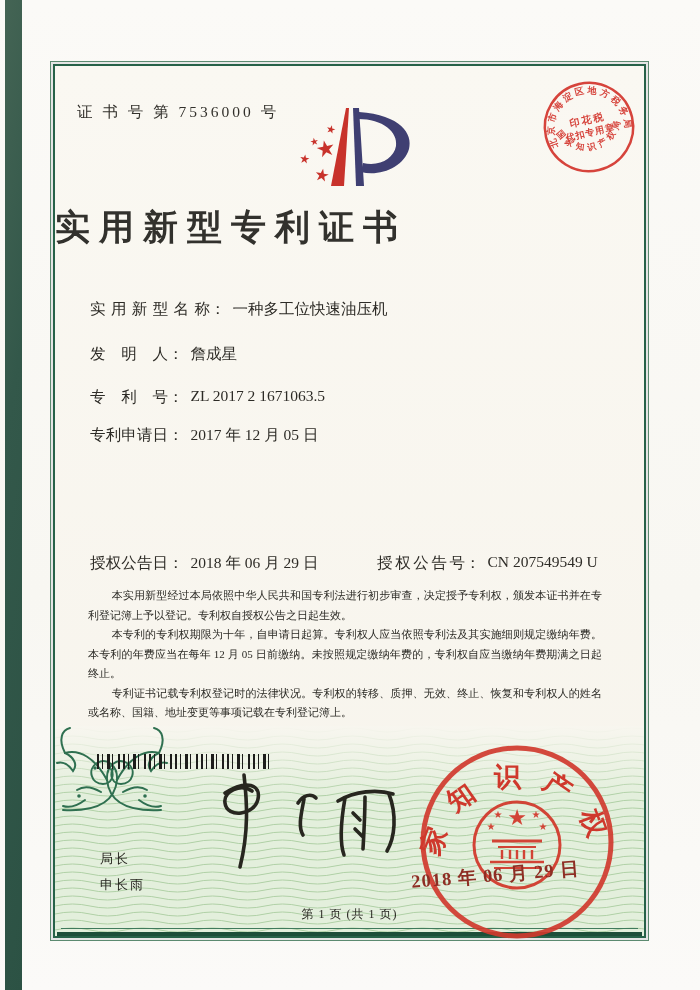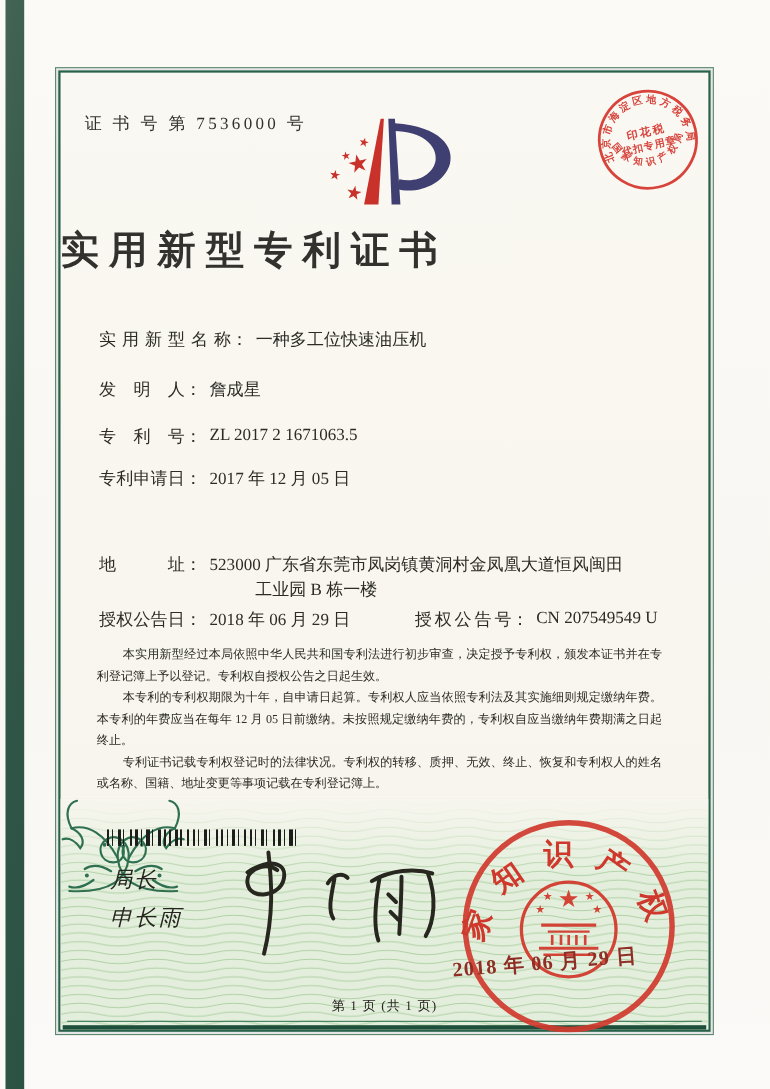--- a/index.html
+++ b/index.html
@@ -33,21 +33,21 @@
   .band svg{position:absolute;inset:0;}
   .band .rule1{position:absolute;left:6px;right:6px;bottom:7px;height:1px;background:#3f7a5c;}
   .band .rule2{position:absolute;left:2px;right:2px;bottom:0;height:4px;background:#1d4f3a;}
   .flourish{position:absolute;bottom:3px;width:112px;height:92px;}
   .flourish.fl{left:2px;}
   .flourish.fr{right:2px;transform:scale(-1,1);}
   .barcode{position:absolute;left:42px;top:688px;width:176px;height:15px;z-index:2;
     background:repeating-linear-gradient(90deg,#1d1d1b 0 2px,transparent 2px 5px,#1d1d1b 5px 6px,
       transparent 6px 10px,#1d1d1b 10px 13px,transparent 13px 15px,#1d1d1b 15px 16px,transparent 16px 21px,
       #1d1d1b 21px 23px,transparent 23px 26px);}
-  .signer{position:absolute;left:45px;top:720px;z-index:2;font-size:20px;letter-spacing:2px;color:#26251f;font-style:italic;}
+  .signer{position:absolute;left:45px;top:784px;z-index:2;font-size:13px;letter-spacing:2px;color:#26251f;}
   .signer div{margin-bottom:8px;}
   .signature{position:absolute;left:140px;top:703px;width:235px;height:110px;z-index:2;}
   .seal{position:absolute;left:363px;top:677px;width:198px;height:198px;z-index:3;}
   .seal-date{position:absolute;left:356px;top:794px;width:225px;z-index:4;
     font-size:18.5px;font-weight:bold;letter-spacing:1px;color:#8e2e24;
     transform:rotate(-4.5deg);white-space:nowrap;}
   .footer{position:absolute;left:0;bottom:13px;width:100%;text-align:center;
     font-size:12px;color:#26251f;z-index:2;letter-spacing:1px;}
   .taxstamp{position:absolute;left:541px;top:79px;width:96px;height:96px;transform:rotate(-13deg);}
   .content-layer{position:absolute;inset:0;z-index:2;}
@@ -126,24 +126,20 @@
       <span class="flabel">发明人</span><span class="colon">：</span><span class="fval">詹成星</span>
     </div>
     <div class="frow" style="top:233px">
       <span class="flabel wide">实用新型名称</span><span class="colon">：</span><span class="fval">一种多工位快速油压机</span>
     </div>
     <div class="frow" style="top:321px">
       <span class="flabel">专利号</span><span class="colon">：</span><span class="fval">ZL 2017 2 1671063.5</span>
     </div>
     <div class="frow" style="top:359px">
       <span class="flabel">专利申请日</span><span class="colon">：</span><span class="fval">2017 年 12 月 05 日</span>
-    </div>
-    <div class="frow" style="top:437px">
-      <span class="flabel">地址</span><span class="colon">：</span><span class="fval">523000 广东省东莞市凤岗镇黄洞村金凤凰大道恒风闽田</span>
-      <span class="addr2">工业园 B 栋一楼</span>
     </div>
     <div class="frow" style="top:487px">
       <span class="flabel">授权公告日</span><span class="colon">：</span><span class="fval">2018 年 06 月 29 日</span>
       <span class="gpair2"><span class="flabel g2">授权公告号</span><span class="colon">：</span><span class="fval">CN 207549549 U</span></span>
     </div>
 
     <div class="bodytxt">
       <p>本实用新型经过本局依照中华人民共和国专利法进行初步审查，决定授予专利权，颁发本证书并在专利登记簿上予以登记。专利权自授权公告之日起生效。</p>
       <p>本专利的专利权期限为十年，自申请日起算。专利权人应当依照专利法及其实施细则规定缴纳年费。本专利的年费应当在每年 12 月 05 日前缴纳。未按照规定缴纳年费的，专利权自应当缴纳年费期满之日起终止。</p>
       <p>专利证书记载专利权登记时的法律状况。专利权的转移、质押、无效、终止、恢复和专利权人的姓名或名称、国籍、地址变更等事项记载在专利登记簿上。</p>

